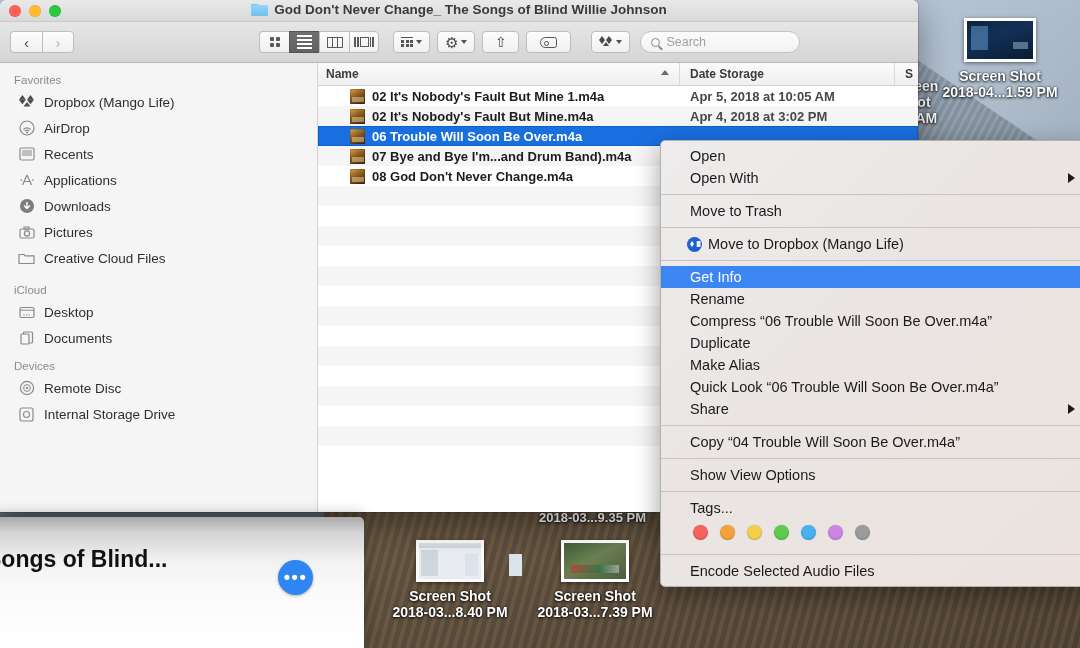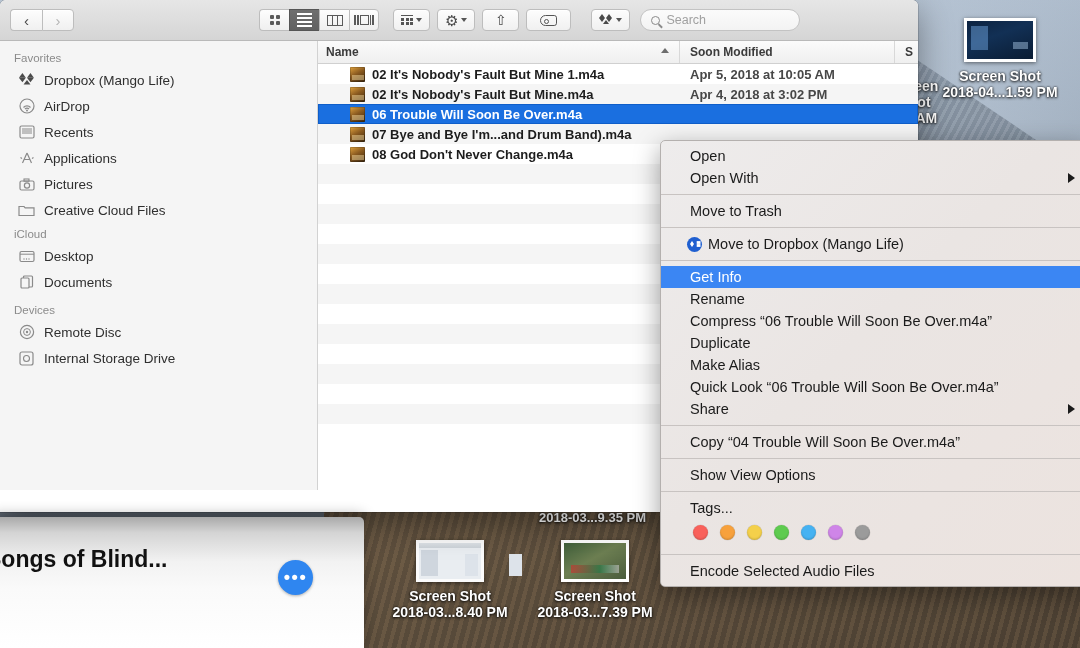--- a/index.html
+++ b/index.html
@@ -273,20 +273,31 @@
   </div>
   <div class="desk-icon" style="left:378px; top:488px; width:140px; font-size:13px;">
     <span>2018-02...6.34 PM</span>
   </div>
   <div class="desk-icon" style="left:520px; top:510px; width:145px; font-size:13px;">
     <span>2018-03...9.35 PM</span>
   </div>
 
   <div class="finder">
 
+    <div class="titlebar">
+      <div class="lights">
+        <div class="light red"></div>
+        <div class="light yellow"></div>
+        <div class="light green"></div>
+      </div>
+      <div class="wtitle">
+        <span class="folder-ico"></span>
+        <span>God Don't Never Change_ The Songs of Blind Willie Johnson</span>
+      </div>
+    </div>
 
     <div class="toolbar">
       <div class="navgrp">
         <div class="tb-btn">‹</div>
         <div class="tb-btn">›</div>
       </div>
 
       <div class="viewgrp">
         <div class="seg">
           <span class="ic-grid4">
@@ -405,38 +416,47 @@
           <span class="sb-ic">
             <svg width="16" height="14" viewBox="0 0 16 14">
                 <path d="M8 2L3.5 12M8 2l4.5 10M5 8.5h6" stroke="#8a8a8a" stroke-width="1.2" fill="none"></path>
                 <path d="M1.5 6.5l1.5 1M14.5 6.5l-1.5 1" stroke="#8a8a8a" stroke-width="1.1"></path>
               </svg>
           </span>
           <span>Applications</span>
         </div>
         <div class="sb-item">
           <span class="sb-ic">
+            <svg width="16" height="16" viewBox="0 0 16 16">
+                <circle cx="8" cy="8" r="7" fill="#7d7d7d"></circle>
+                <path d="M8 4v6M5 7.5l3 3 3-3" stroke="#fff" stroke-width="1.4" fill="none"></path>
+              </svg>
+          </span>
+          <span>Downloads</span>
+        </div>
+        <div class="sb-item">
+          <span class="sb-ic">
             <svg width="16" height="13" viewBox="0 0 16 13">
                 <rect x="1" y="3" width="14" height="9" rx="1.5" fill="none" stroke="#8a8a8a" stroke-width="1.2"></rect>
                 <rect x="5" y="1" width="5" height="2.2" fill="none" stroke="#8a8a8a" stroke-width="1.1"></rect>
                 <circle cx="8" cy="7.5" r="2.6" fill="none" stroke="#8a8a8a" stroke-width="1.2"></circle>
               </svg>
           </span>
           <span>Pictures</span>
         </div>
         <div class="sb-item">
           <span class="sb-ic">
             <svg width="17" height="13" viewBox="0 0 17 13">
                 <path d="M1 2.5h5l1.2 1.4H16v7.6H1z" fill="none" stroke="#8a8a8a" stroke-width="1.2"></path>
               </svg>
           </span>
           <span>Creative Cloud Files</span>
         </div>
 
-        <div class="sb-head" style="margin-top:2px">iCloud</div>
+        <div class="sb-head" style="margin-top:10px">iCloud</div>
         <div class="sb-item">
           <span class="sb-ic">
             <svg width="16" height="13" viewBox="0 0 16 13">
                 <rect x="1" y="1.5" width="14" height="10" rx="1.5" fill="none" stroke="#8a8a8a" stroke-width="1.2"></rect>
                 <path d="M1 4.2h14" stroke="#8a8a8a" stroke-width="1"></path>
                 <circle cx="5" cy="9" r=".7" fill="#8a8a8a"></circle>
                 <circle cx="7.5" cy="9" r=".7" fill="#8a8a8a"></circle>
                 <circle cx="10" cy="9" r=".7" fill="#8a8a8a"></circle>
               </svg>
           </span>
@@ -474,21 +494,21 @@
         </div>
       </div>
 
       <div class="filelist">
         <div class="cols">
           <div class="col-name">
             <span>Name</span>
             <span class="col-sortarrow"></span>
           </div>
           <div class="col-date">
-            <span>Soon Modified</span>
+            <span>Date Storage</span>
           </div>
           <div class="col-size">
             <span>S</span>
           </div>
         </div>
 
         <div class="row">
           <span class="rname">
             <span class="art"></span>
             <span>02 It's Nobody's Fault But Mine 1.m4a</span>

